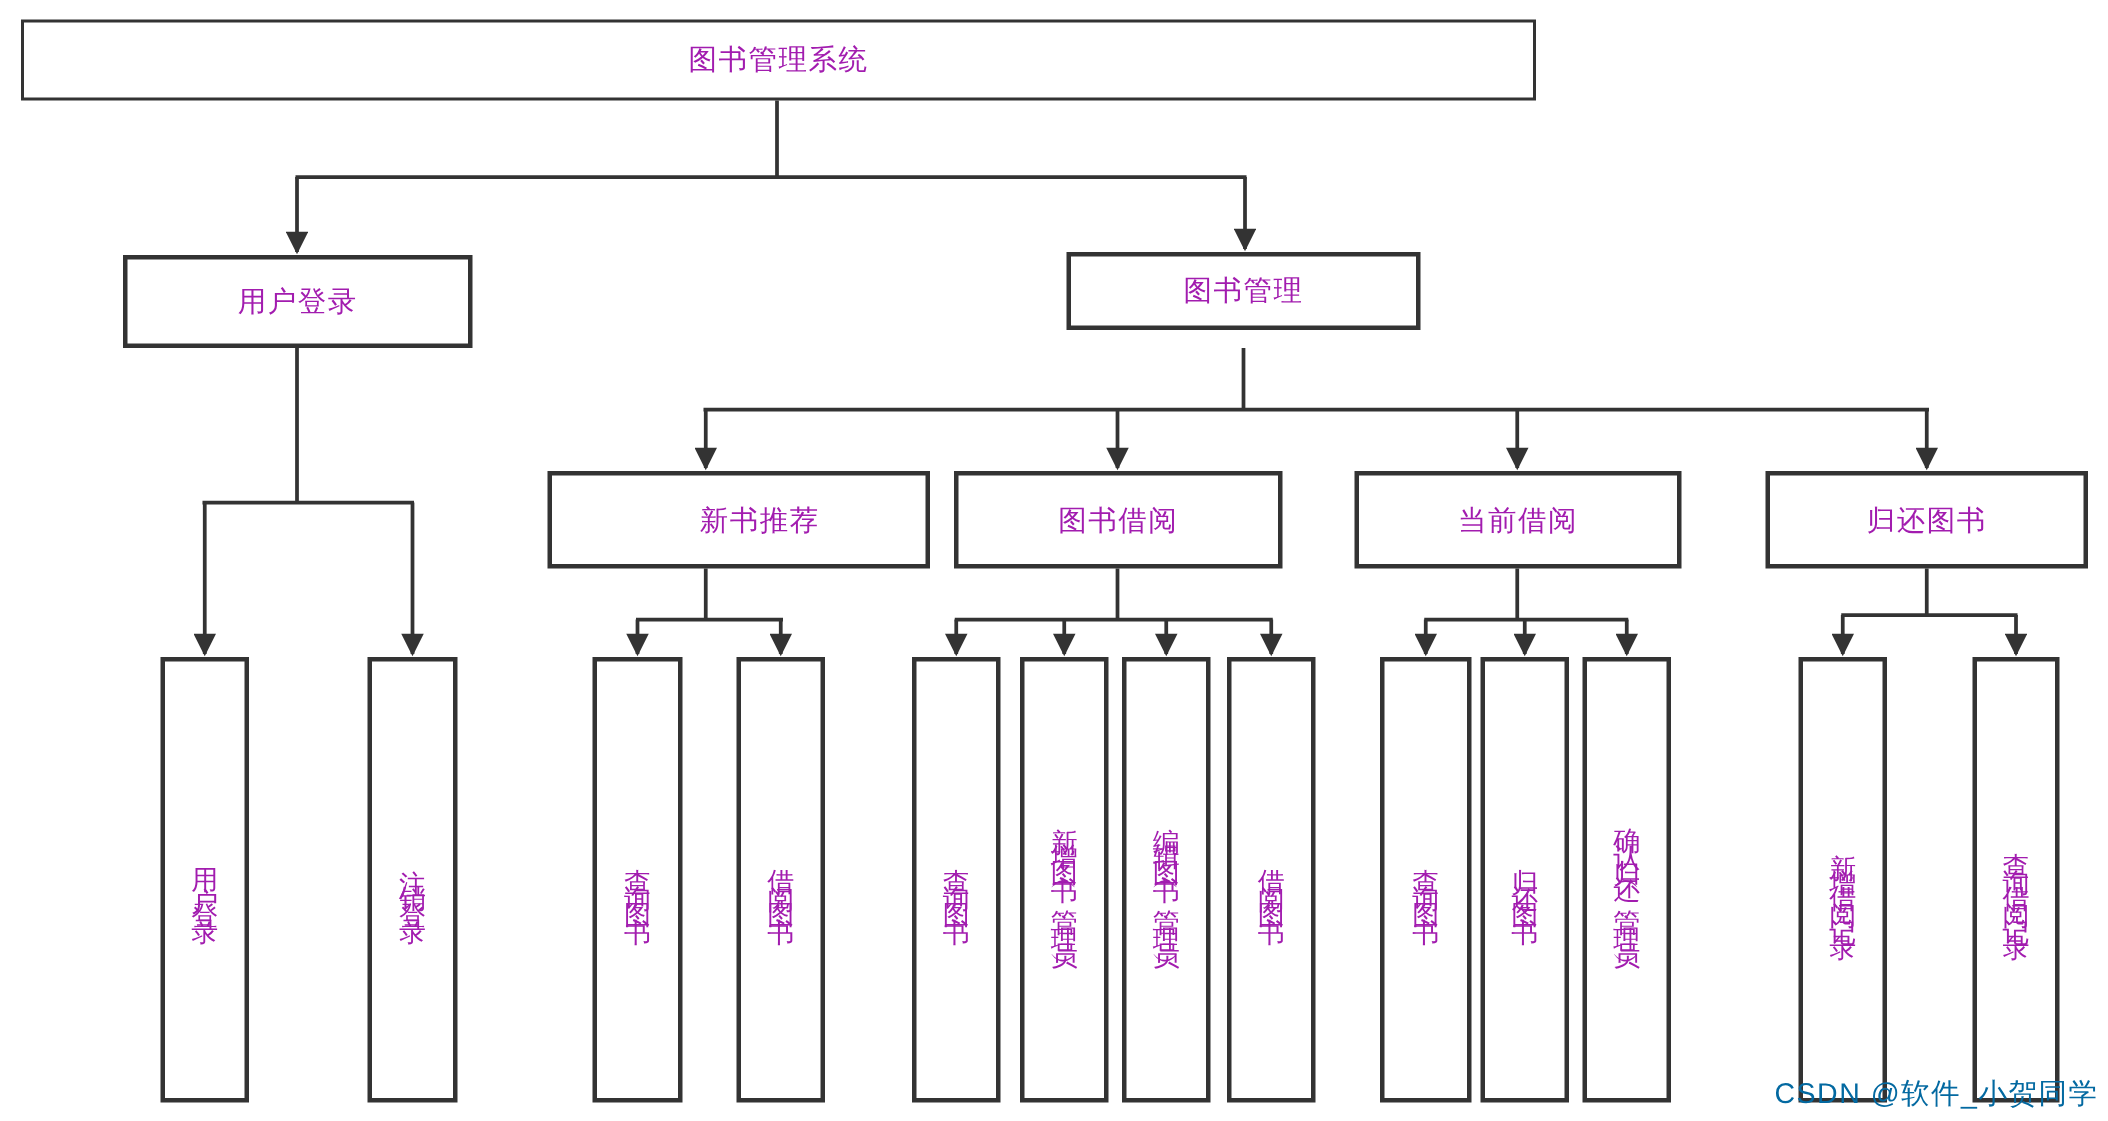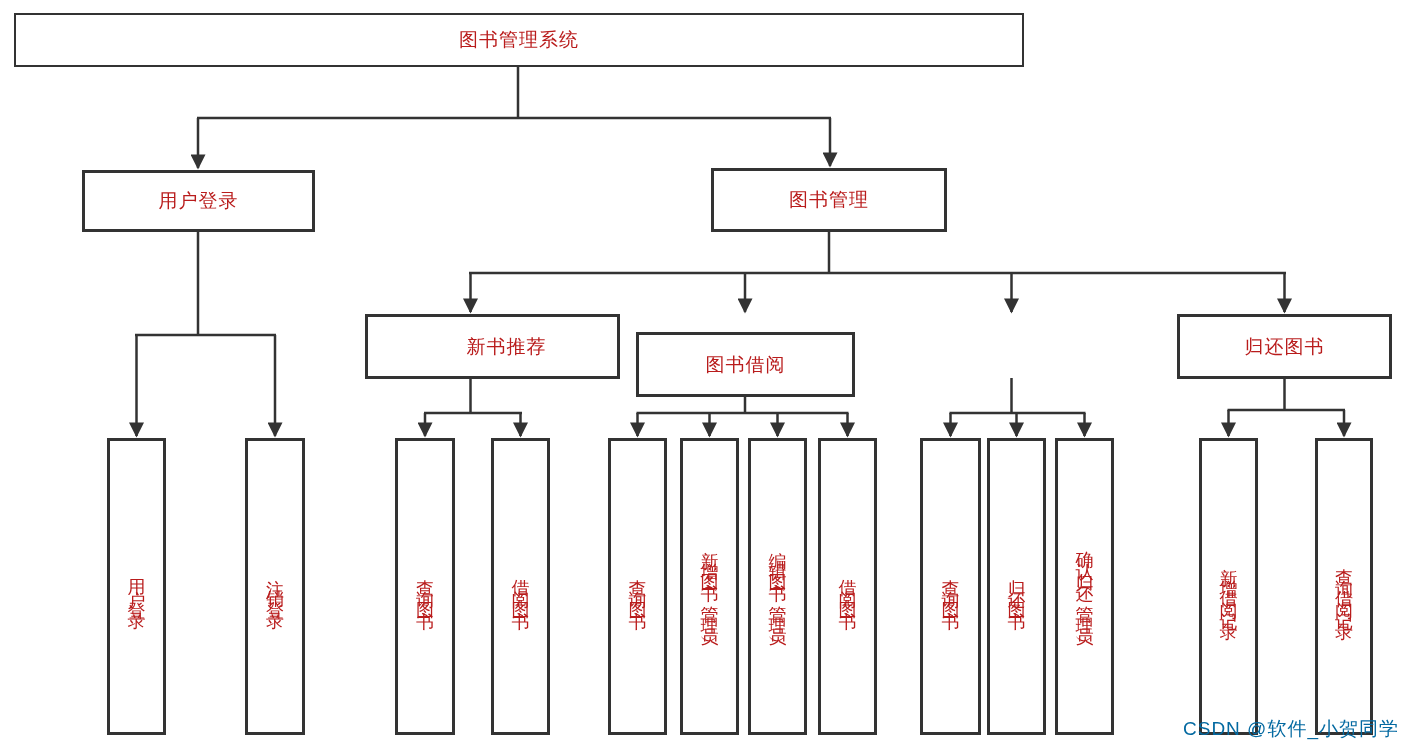--- a/index.html
+++ b/index.html
@@ -12,21 +12,21 @@
   }
   #connectors{position:absolute;left:0;top:0;z-index:1;}
   #connectors path{stroke:#333333;stroke-width:2.5;fill:none;}
   #connectors .arrowhead-fill{fill:#333333;stroke:none;}
   .hbox,.vbox{
     position:absolute;
     background:#ffffff;
     border:3px solid #333333;
     box-sizing:border-box;
     display:flex;align-items:center;justify-content:center;
-    color:#b91c1c;
+    color:#a21caf;
     z-index:2;
   }
   .hbox span{font-size:19px;letter-spacing:1px;white-space:nowrap;}
   #n-root{border-width:2px;}
   #n-root span{font-size:19px;}
   .vbox span{
     writing-mode:vertical-rl;
     text-orientation:mixed;
     font-size:18px;
     letter-spacing:11px;
@@ -109,29 +109,32 @@
     </g>
   </svg>
 
   <div id="n-root" class="hbox" style="left:14px;top:13px;width:1010px;height:54px;">
     <span>图书管理系统</span>
   </div>
 
   <div class="hbox" style="left:82px;top:170px;width:233px;height:62px;">
     <span>用户登录</span>
   </div>
-  <div class="hbox" style="left:711px;top:168px;width:236px;height:64px;">
+  <div class="hbox" style="left:711px;top:168px;width:236px;height:52px;">
     <span>图书管理</span>
   </div>
 
   <div class="hbox" style="left:365px;top:314px;width:255px;height:65px;padding-left:28px;">
     <span>新书推荐</span>
   </div>
-  <div class="hbox" style="left:636px;top:314px;width:219px;height:65px;margin-top:18px;">
+  <div class="hbox" style="left:636px;top:314px;width:219px;height:65px;">
     <span>图书借阅</span>
+  </div>
+  <div class="hbox" style="left:903px;top:314px;width:218px;height:65px;">
+    <span>当前借阅</span>
   </div>
   <div class="hbox" style="left:1177px;top:314px;width:215px;height:65px;">
     <span>归还图书</span>
   </div>
 
   <div class="vbox" style="left:107px;top:438px;width:59px;height:297px;">
     <span>用户登录</span>
   </div>
   <div class="vbox" style="left:245px;top:438px;width:60px;height:297px;">
     <span>注销登录</span>

